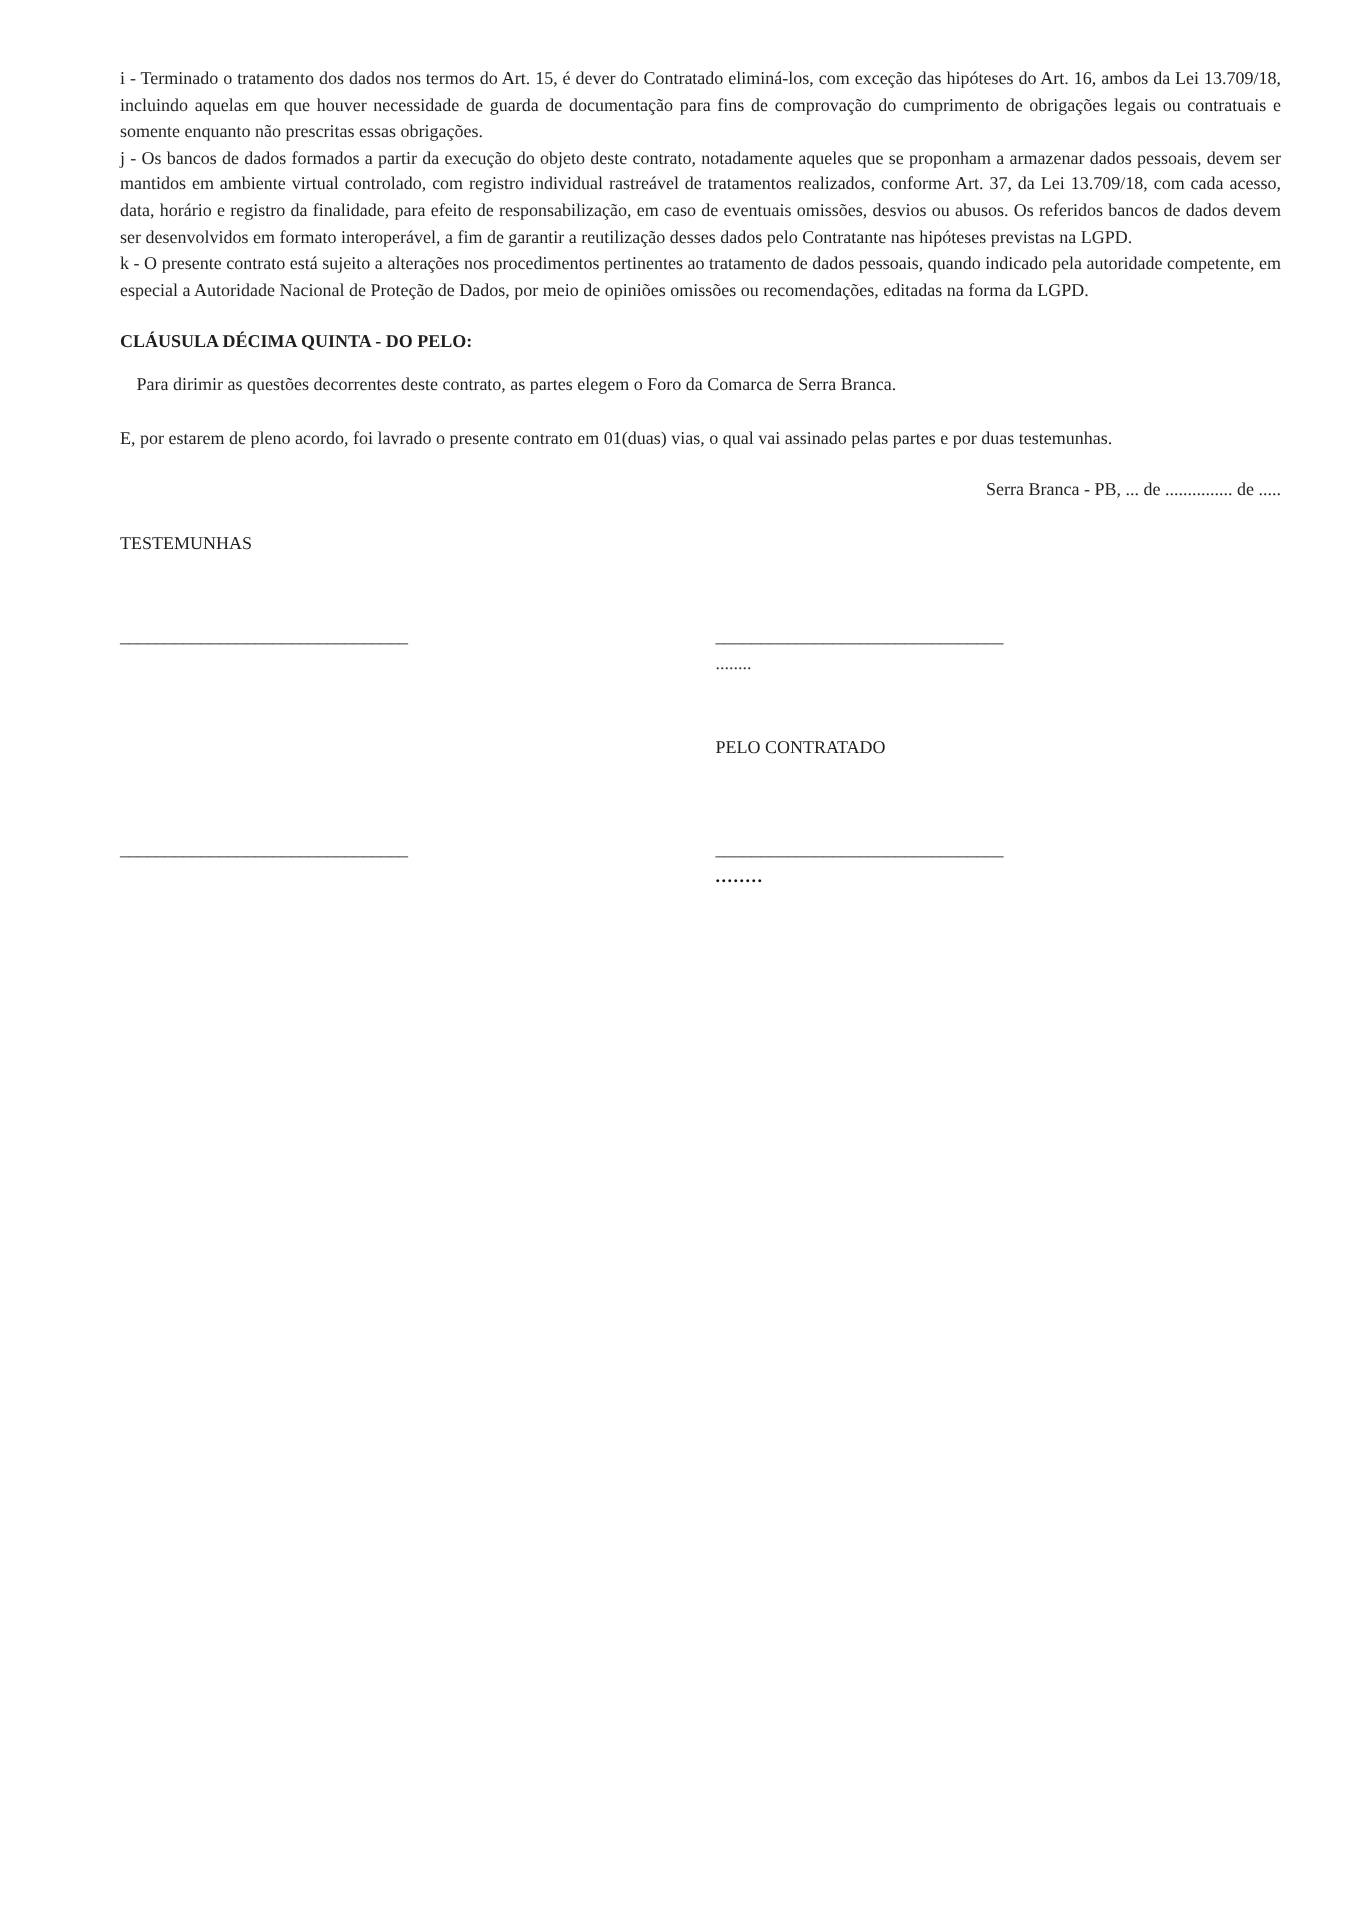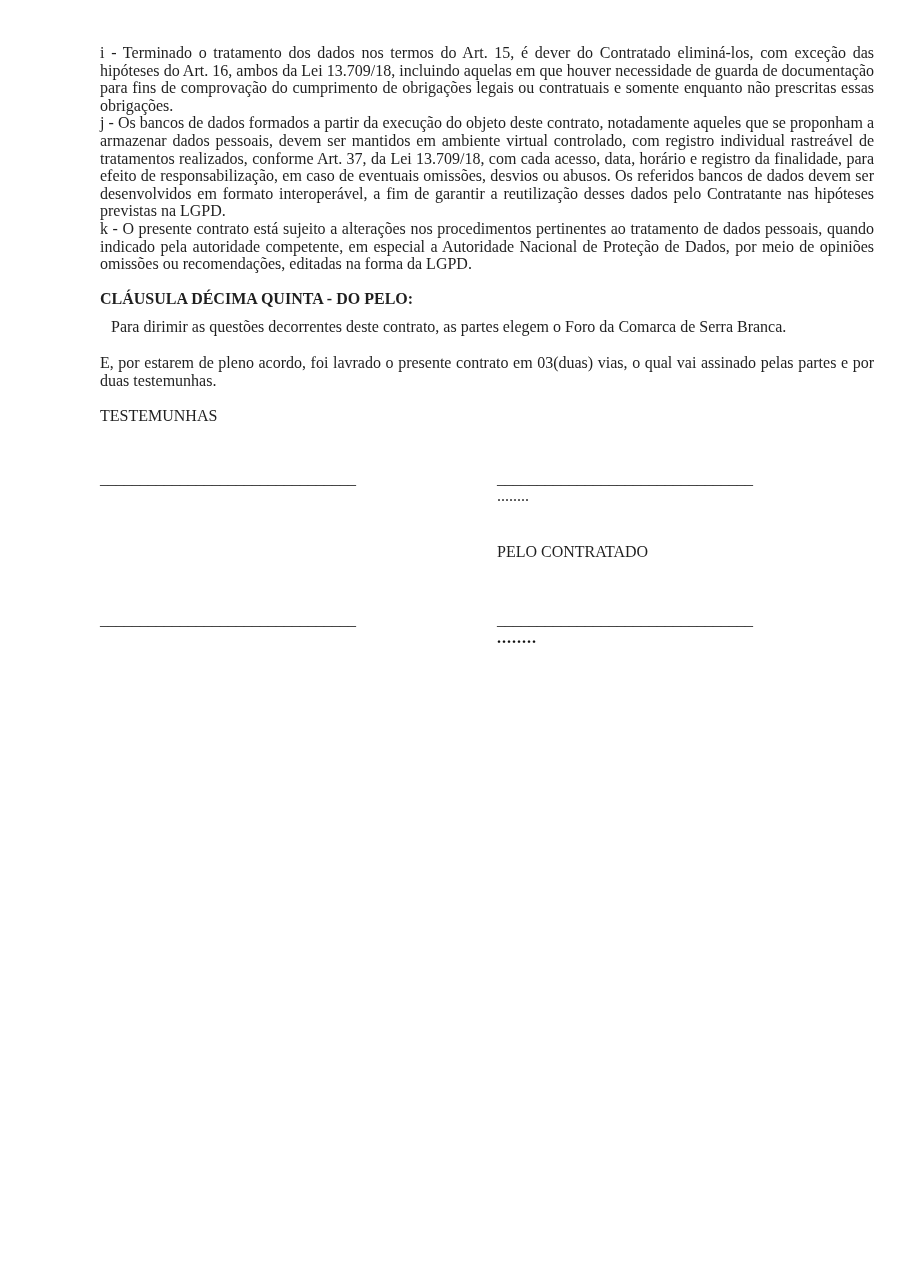--- a/index.html
+++ b/index.html
@@ -12,23 +12,23 @@
     width: 900px;
     height: 1273px;
     background: #ffffff;
     overflow: hidden;
     font-family: "Liberation Serif", serif;
     color: #1f1f1f;
   }
   .content {
     position: absolute;
     top: 44px;
-    left: 100px;
+    left: 80px;
     width: 774px;
-    font-size: 16px;
+    font-size: 12px;
     line-height: 17.6px;
   }
   .para {
     margin: 0;
     text-align: justify;
   }
   .clause-block {
     margin-top: 17px;
   }
   .clause-heading {
@@ -94,22 +94,23 @@
 
     <p class="para">i - Terminado o tratamento dos dados nos termos do Art. 15, é dever do Contratado eliminá-los, com exceção das hipóteses do Art. 16, ambos da Lei 13.709/18, incluindo aquelas em que houver necessidade de guarda de documentação para fins de comprovação do cumprimento de obrigações legais ou contratuais e somente enquanto não prescritas essas obrigações.</p>
     <p class="para">j - Os bancos de dados formados a partir da execução do objeto deste contrato, notadamente aqueles que se proponham a armazenar dados pessoais, devem ser mantidos em ambiente virtual controlado, com registro individual rastreável de tratamentos realizados, conforme Art. 37, da Lei 13.709/18, com cada acesso, data, horário e registro da finalidade, para efeito de responsabilização, em caso de eventuais omissões, desvios ou abusos. Os referidos bancos de dados devem ser desenvolvidos em formato interoperável, a fim de garantir a reutilização desses dados pelo Contratante nas hipóteses previstas na LGPD.</p>
     <p class="para">k - O presente contrato está sujeito a alterações nos procedimentos pertinentes ao tratamento de dados pessoais, quando indicado pela autoridade competente, em especial a Autoridade Nacional de Proteção de Dados, por meio de opiniões omissões ou recomendações, editadas na forma da LGPD.</p>
 
     <div class="clause-block">
       <p class="clause-heading">CLÁUSULA DÉCIMA QUINTA - DO PELO:</p>
       <p class="clause-body">Para dirimir as questões decorrentes deste contrato, as partes elegem o Foro da Comarca de Serra Branca.</p>
     </div>
 
-    <p class="closing">E, por estarem de pleno acordo, foi lavrado o presente contrato em 03(duas) vias, o qual vai assinado pelas partes e por duas testemunhas.</p>
+    <p class="closing">E, por estarem de pleno acordo, foi lavrado o presente contrato em 01(duas) vias, o qual vai assinado pelas partes e por duas testemunhas.</p>
 
+    <p class="date-line">Serra Branca - PB, ... de ............... de .....</p>
 
     <div class="sig-block">
 
       <div class="sig-row">
         <div class="sig-left">TESTEMUNHAS</div>
       </div>
 
       <div class="sig-row sig-lines-1">
         <div class="sig-left sig-line-text">________________________________</div>
         <div class="sig-right sig-line-text">________________________________</div>

